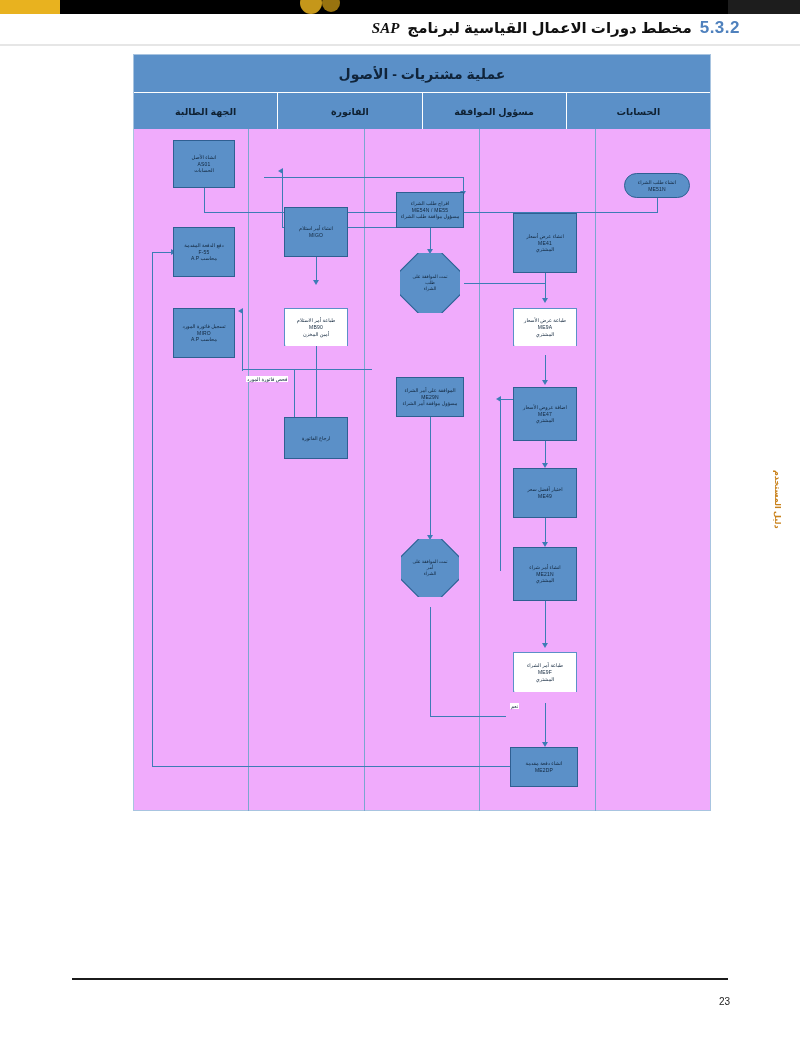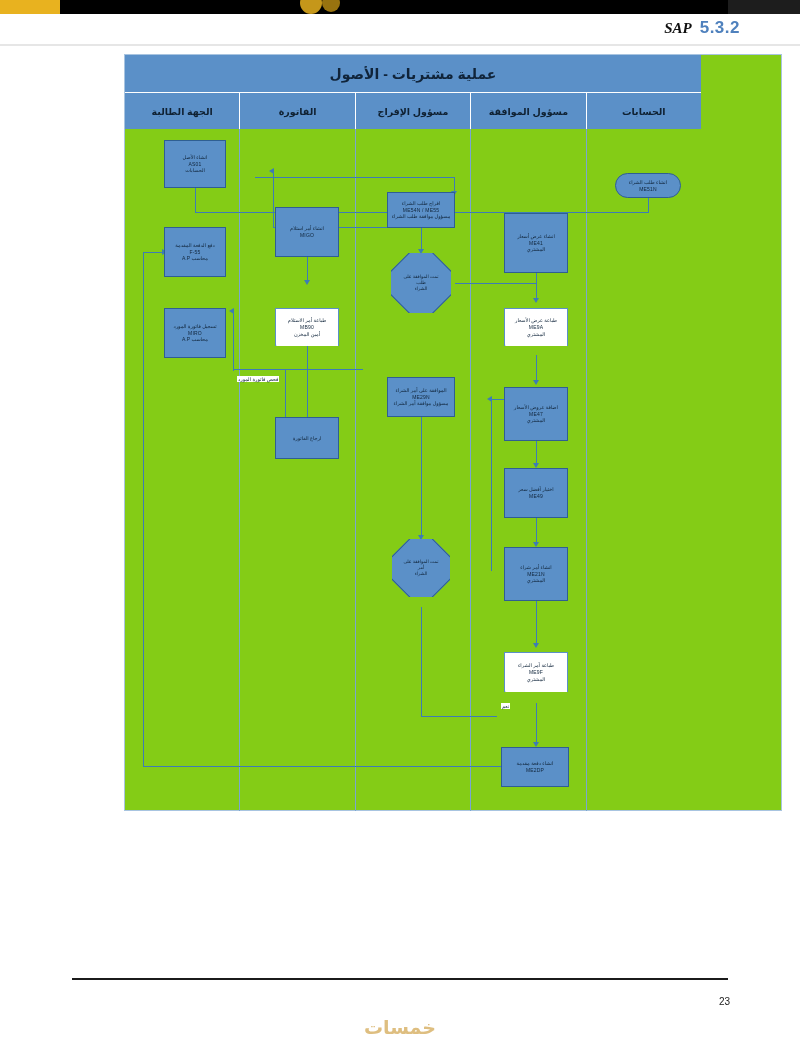--- a/index.html
+++ b/index.html
@@ -62,24 +62,24 @@
     font-style: italic; font-family: "Liberation Serif", serif;
   }
   .heading-rule {
     position: absolute; top: 44px; left: 0;
     width: 800px; height: 2px; background: #e6e6e6;
   }
 
   
   .diagram {
     position: absolute;
-    left: 124px; top: 54px;
-    width: 658px; height: 757px;
+    left: 133px; top: 54px;
+    width: 578px; height: 757px;
     border: 1px solid #a8c4e0;
-    background: #84cc16;
+    background: #f0abfc;
   }
   .diagram-title {
     position: absolute; left: 0; top: 0;
     width: 576px; height: 38px;
     background: #5b90c8;
     border-bottom: 1px solid #ffffff;
     display: flex; align-items: center; justify-content: center;
     color: #10243a; font-size: 14px; font-weight: bold;
   }
   .lane-head-row {
@@ -246,34 +246,34 @@
 
   <div class="topbar">
     <div class="topbar-gold"></div>
     <div class="topbar-dark-right"></div>
   </div>
   <div class="topbar-circle"></div>
   <div class="topbar-circle2"></div>
 
   <div class="heading-row">
     <span class="heading-num">5.3.2</span>
+    <span class="heading-text">مخطط دورات الاعمال القياسية لبرنامج</span>
     <span class="heading-sap">SAP</span>
   </div>
   <div class="heading-rule"></div>
 
   <div class="side-text">دليل المستخدم</div>
 
   <div class="diagram">
 
     <div class="diagram-title">عملية مشتريات - الأصول</div>
 
     <div class="lane-head-row">
       <div class="lane-head">الحسابات</div>
       <div class="lane-head">مسؤول الموافقة</div>
-      <div class="lane-head">مسؤول الإفراج</div>
       <div class="lane-head">الفاتورة</div>
       <div class="lane-head">الجهة الطالبة</div>
     </div>
 
     <div class="lane-body">
       <div class="lane-col"></div>
       <div class="lane-col"></div>
       <div class="lane-col"></div>
       <div class="lane-col"></div>
       <div class="lane-col"></div>
@@ -449,15 +449,14 @@
       <div class="node proc" style="left:376px; top:692px; width:68px; height:40px;">
         <span class="ln">انشاء دفعة مقدمة</span>
         <span class="ln code">ME2DP</span>
       </div>
 
     </div>
   </div>
 
   <div class="footer-rule"></div>
   <div class="page-num">23</div>
-  <div class="watermark">خمسات</div>
 
 </div>
 
 </body></html>

